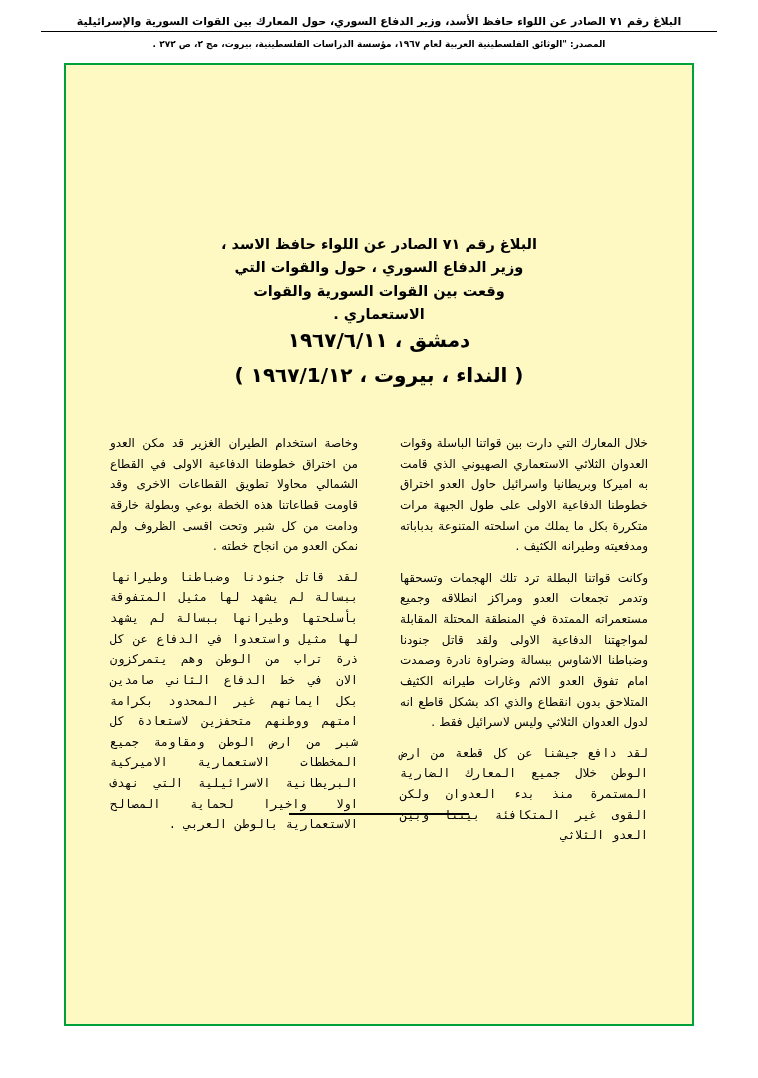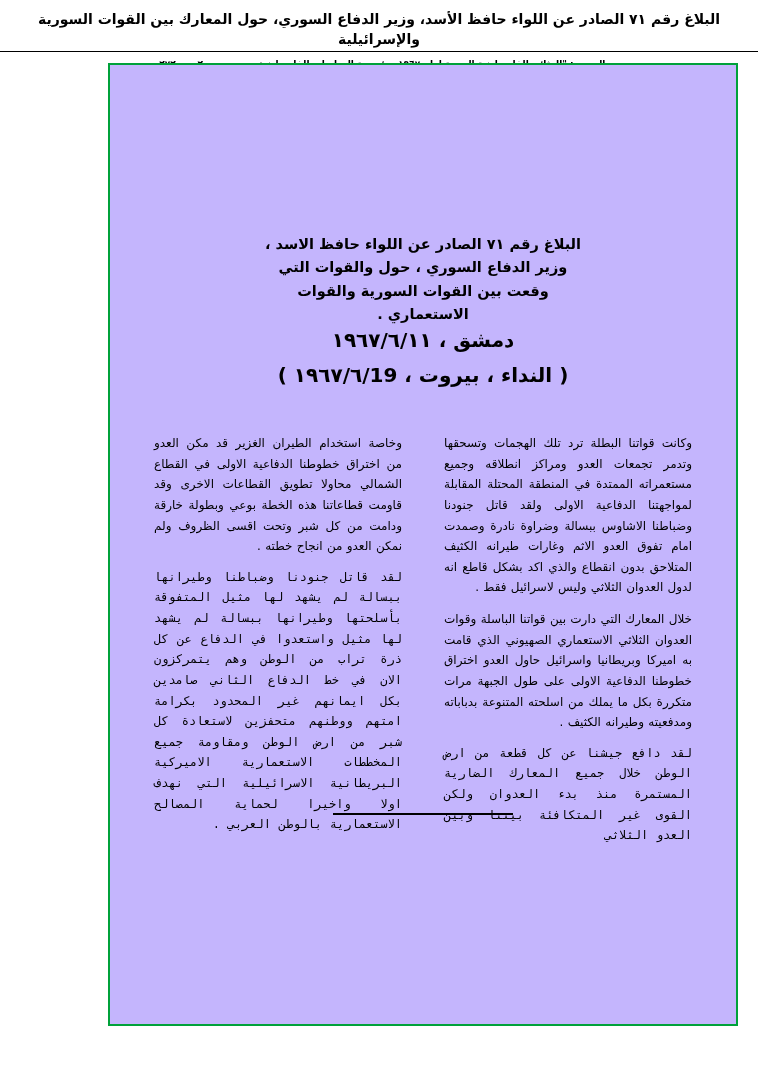--- a/index.html
+++ b/index.html
@@ -26,21 +26,21 @@
     position: absolute;
     top: 10px;
     right: 0;
     left: 0;
     text-align: center;
     direction: rtl;
   }
   .header-title {
     font-family: "DejaVu Sans", sans-serif;
     font-weight: bold;
-    font-size: 14px;
+    font-size: 11px;
     color: #000000;
     line-height: 1.4;
     letter-spacing: 0px;
     padding: 0 36px;
     border-bottom: 1.5px solid #000000;
     display: inline-block;
     padding-bottom: 2px;
   }
   .header-source {
     margin-top: 7px;
@@ -53,22 +53,21 @@
 
   
   .frame {
     position: absolute;
     top: 63px;
     left: 64px;
     width: 630px;
     height: 963px;
     border: 2.5px solid #00a13a;
     box-sizing: border-box;
-    background: #c4b5fd;
-    margin-left: 44px;
+    background: #fef9c3;
   }
 
   
   .doc-title {
     position: absolute;
     top: 168px;
     left: 0;
     right: 0;
     text-align: center;
     direction: rtl;
@@ -154,27 +153,27 @@
 
     <div class="doc-title">
       <span class="line">البلاغ رقم ٧١ الصادر عن اللواء حافظ الاسد ،</span>
       <span class="line">وزير الدفاع السوري ، حول والقوات التي</span>
       <span class="line">وقعت بين القوات السورية والقوات</span>
       <span class="line">الاستعماري .</span>
     </div>
 
     <div class="doc-place">
       <span class="line">دمشق ، ١٩٦٧/٦/١١</span>
-      <span class="line">( النداء ، بيروت ، ١٩٦٧/٦/19 )</span>
+      <span class="line">( النداء ، بيروت ، ١٩٦٧/1/١٢ )</span>
     </div>
 
     <div class="columns">
       <div class="col">
+        <p class="para">خلال المعارك التي دارت بين قواتنا الباسلة وقوات العدوان الثلاثي الاستعماري الصهيوني الذي قامت به اميركا وبريطانيا واسرائيل حاول العدو اختراق خطوطنا الدفاعية الاولى على طول الجبهة مرات متكررة بكل ما يملك من اسلحته المتنوعة بدباباته ومدفعيته وطيرانه الكثيف .</p>
         <p class="para">وكانت قواتنا البطلة ترد تلك الهجمات وتسحقها وتدمر تجمعات العدو ومراكز انطلاقه وجميع مستعمراته الممتدة في المنطقة المحتلة المقابلة لمواجهتنا الدفاعية الاولى ولقد قاتل جنودنا وضباطنا الاشاوس ببسالة وضراوة نادرة وصمدت امام تفوق العدو الاثم وغارات طيرانه الكثيف المتلاحق بدون انقطاع والذي اكد بشكل قاطع انه لدول العدوان الثلاثي وليس لاسرائيل فقط .</p>
-        <p class="para">خلال المعارك التي دارت بين قواتنا الباسلة وقوات العدوان الثلاثي الاستعماري الصهيوني الذي قامت به اميركا وبريطانيا واسرائيل حاول العدو اختراق خطوطنا الدفاعية الاولى على طول الجبهة مرات متكررة بكل ما يملك من اسلحته المتنوعة بدباباته ومدفعيته وطيرانه الكثيف .</p>
         <p class="para">لقد دافع جيشنا عن كل قطعة من ارض الوطن خلال جميع المعارك الضارية المستمرة منذ بدء العدوان ولكن القوى غير المتكافئة بيننا وبين العدو الثلاثي</p>
       </div>
       <div class="col">
         <p class="para">وخاصة استخدام الطيران الغزير قد مكن العدو من اختراق خطوطنا الدفاعية الاولى في القطاع الشمالي محاولا تطويق القطاعات الاخرى وقد قاومت قطاعاتنا هذه الخطة بوعي وبطولة خارقة ودامت من كل شبر وتحت اقسى الظروف ولم نمكن العدو من انجاح خطته .</p>
         <p class="para">لقد قاتل جنودنا وضباطنا وطيرانها ببسالة لم يشهد لها مثيل المتفوقة بأسلحتها وطيرانها ببسالة لم يشهد لها مثيل واستعدوا في الدفاع عن كل ذرة تراب من الوطن وهم يتمركزون الان في خط الدفاع الثاني صامدين بكل ايمانهم غير المحدود بكرامة امتهم ووطنهم متحفزين لاستعادة كل شبر من ارض الوطن ومقاومة جميع المخططات الاستعمارية الاميركية البريطانية الاسرائيلية التي نهدف اولا واخيرا لحماية المصالح الاستعمارية بالوطن العربي .</p>
       </div>
     </div>
 
     <div class="bottom-rule"></div>
 

